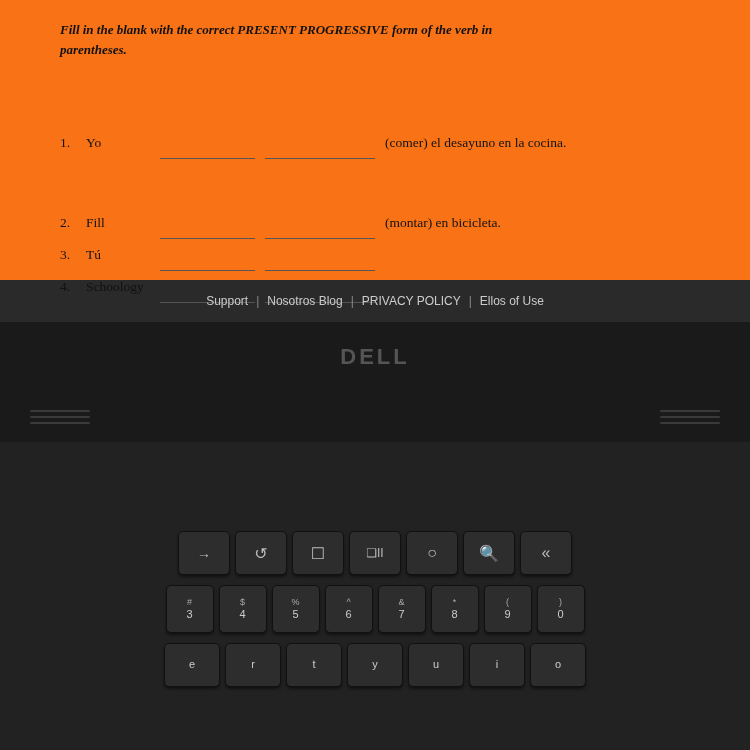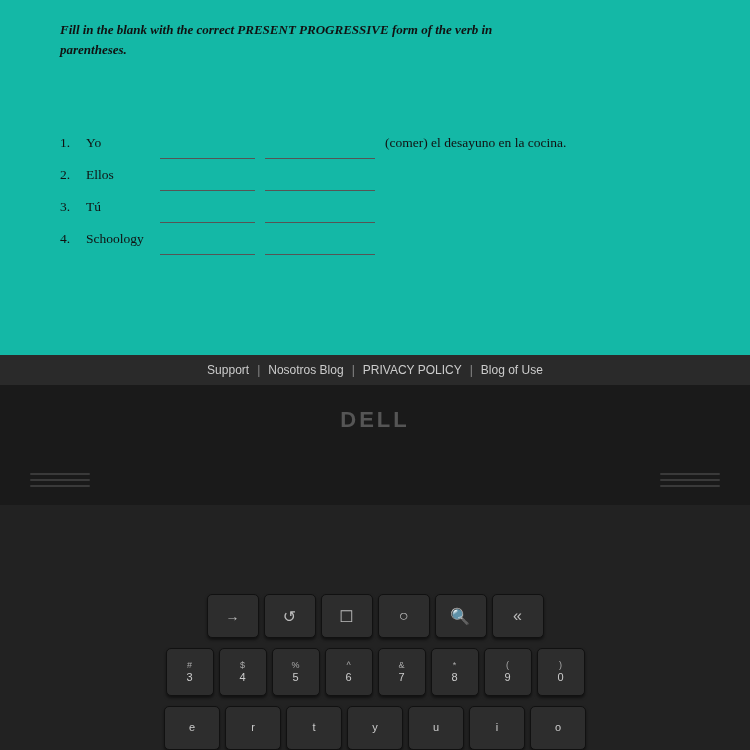--- a/index.html
+++ b/index.html
@@ -1,22 +1,22 @@
 <!DOCTYPE html>
 <html><head>
   <meta charset="utf-8">
   <style>
     * { margin: 0; padding: 0; box-sizing: border-box; }
     body { width: 750px; height: 750px; overflow: hidden; font-family: Georgia, serif; background: #fff; }
 
     
     .content-area {
-      background: #14b8a6;
+      background: #f97316;
       padding: 20px 45px 30px 60px;
-      height: 355px;
+      height: 280px;
     }
 
     .instructions {
       font-size: 13px;
       font-weight: bold;
       font-style: italic;
       color: #111;
       line-height: 1.5;
       margin-bottom: 20px;
       max-width: 500px;
@@ -63,21 +63,21 @@
 
     .verb-hint {
       font-size: 13.5px;
       color: #111;
       margin-top: 48px;
     }
 
     
     .footer-bar {
       background: #2a2a2a;
-      height: 30px;
+      height: 42px;
       display: flex;
       align-items: center;
       justify-content: center;
       gap: 8px;
       color: #ccc;
       font-size: 12px;
       font-family: Arial, sans-serif;
     }
 
     .footer-link {
@@ -235,23 +235,24 @@
     <li class="exercise-item">
       <span class="item-num">1.</span>
       <span class="subject">Yo</span>
       <span class="blank1">&nbsp;</span>
       <span class="blank2">&nbsp;</span>
       <span class="verb-hint">(comer) el desayuno en la cocina.</span>
     </li>
 
     <li class="exercise-item">
       <span class="item-num">2.</span>
-      <span class="subject">Ellos</span>
+      <span class="subject">Fill</span>
       <span class="blank1">&nbsp;</span>
       <span class="blank2">&nbsp;</span>
+      <span class="verb-hint">(montar) en bicicleta.</span>
     </li>
 
     <li class="exercise-item">
       <span class="item-num">3.</span>
       <span class="subject">Tú</span>
       <span class="blank1">&nbsp;</span>
       <span class="blank2">&nbsp;</span>
     </li>
 
     <li class="exercise-item">
@@ -263,21 +264,21 @@
   </ol>
 </div>
 
 <div class="footer-bar">
   <a class="footer-link">Support</a>
   <span class="footer-sep">|</span>
   <a class="footer-link">Nosotros Blog</a>
   <span class="footer-sep">|</span>
   <a class="footer-link">PRIVACY POLICY</a>
   <span class="footer-sep">|</span>
-  <a class="footer-link">Blog of Use</a>
+  <a class="footer-link">Ellos of Use</a>
 </div>
 
 <div class="laptop-area">
 
   <div class="dell-logo-area">
     <span class="dell-logo">DELL</span>
   </div>
 
   <div class="laptop-top">
     <div class="laptop-vent-left">
@@ -298,20 +299,23 @@
       <div class="key key-special">
         <span class="key-symbol arrow-key">→</span>
       </div>
       <div class="key key-special">
         <span class="key-symbol">↺</span>
       </div>
       <div class="key key-special">
         <span class="key-symbol">☐</span>
       </div>
       <div class="key key-special">
+        <span class="key-symbol" style="font-size:12px;">❑II</span>
+      </div>
+      <div class="key key-special">
         <span class="key-symbol">○</span>
       </div>
       <div class="key key-special">
         <span class="key-symbol">🔍</span>
       </div>
       <div class="key key-special">
         <span class="key-symbol">«</span>
       </div>
     </div>
 

